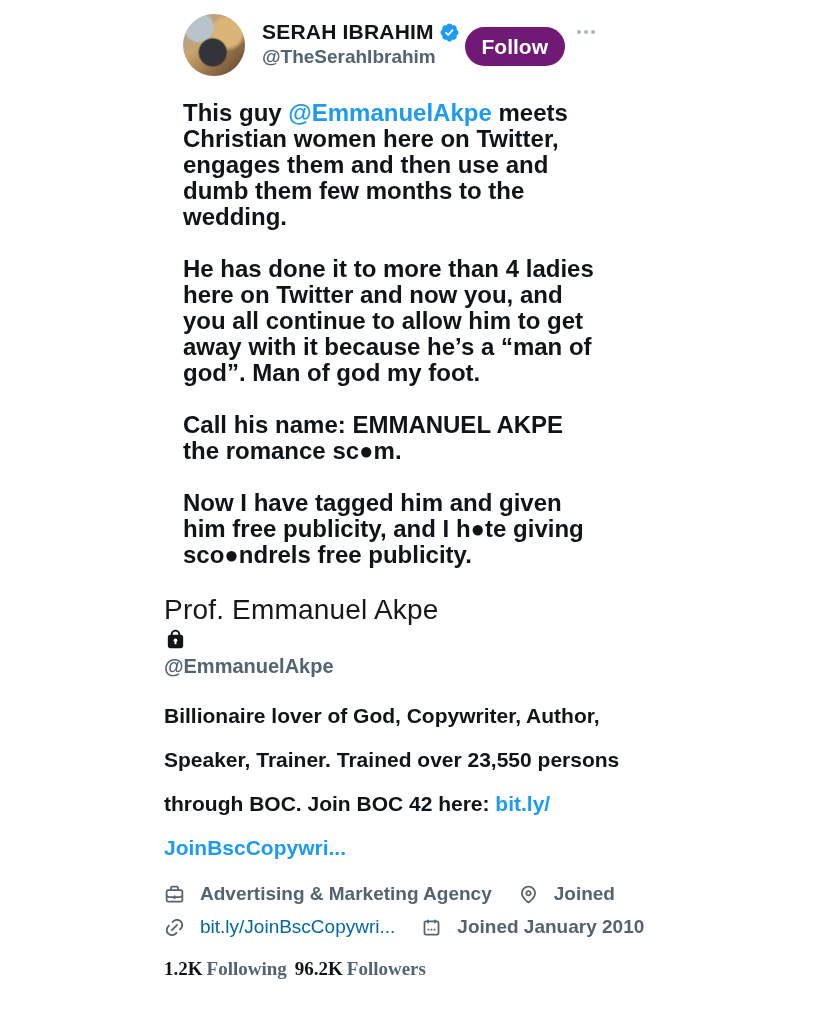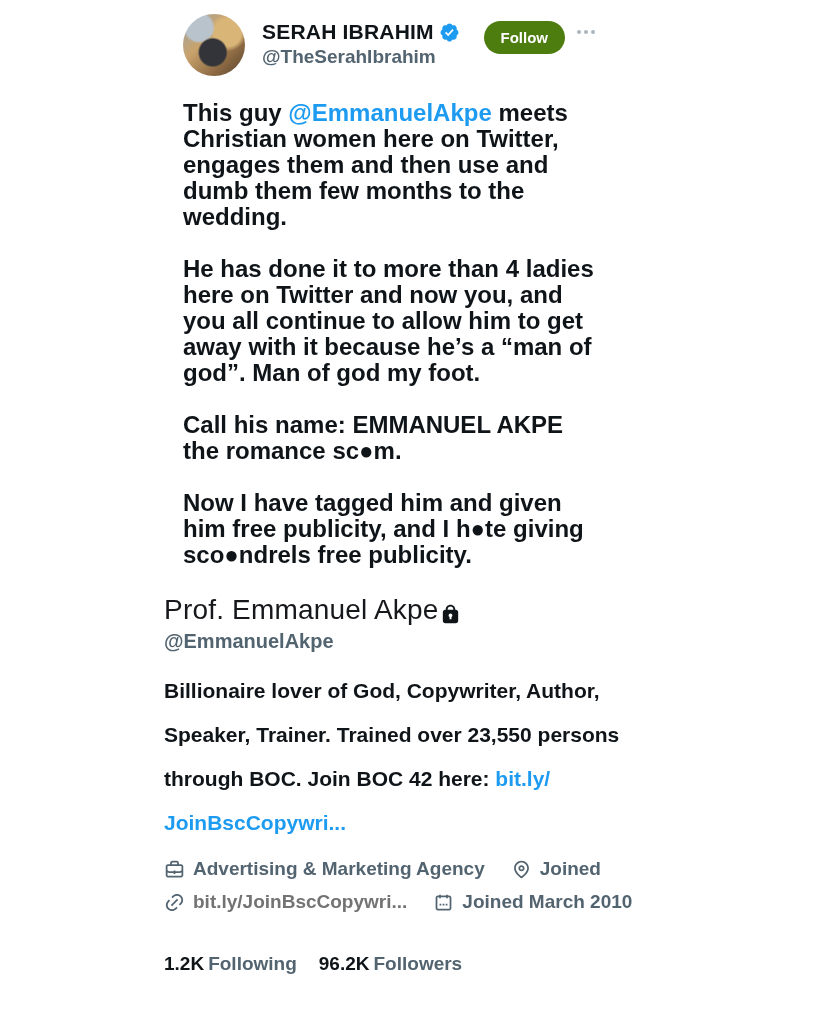--- a/index.html
+++ b/index.html
@@ -20,50 +20,50 @@
       radial-gradient(circle at 26% 22%, #b9c3cb 0 20%, rgba(185,195,203,0) 24%),
       radial-gradient(circle at 72% 30%, #d9b578 0 22%, rgba(217,181,120,0) 30%),
       linear-gradient(135deg,#9aa5ae 0%,#c9a36c 38%,#8d6a43 72%,#55432f 100%);
   }
   .author{flex:1 1 auto;margin-left:17px;padding-top:6px;min-width:0;}
   .name-row{display:flex;align-items:center;gap:5px;}
   .author-name{font-size:21px;font-weight:800;color:#0f1419;letter-spacing:.2px;}
   .verified-badge{display:inline-flex;width:21px;height:21px;}
   .author-handle{margin-top:2px;font-size:19px;font-weight:700;color:#536471;}
   .follow-btn{
-    margin-top:7px;flex:0 0 auto;border:none;cursor:pointer;
-    background:#4d7c0f;color:#fff;font-family:inherit;
-    font-size:15px;font-weight:700;line-height:1;
+    margin-top:13px;flex:0 0 auto;border:none;cursor:pointer;
+    background:#701a75;color:#fff;font-family:inherit;
+    font-size:21px;font-weight:700;line-height:1;
     padding:9px 17px;border-radius:9999px;
   }
   .more-menu{flex:0 0 auto;display:flex;gap:3px;margin:16px 0 0 12px;cursor:pointer;}
   .more-menu .dot{width:4px;height:4px;border-radius:50%;background:#aab4bd;}
 
   .tweet-body{margin-top:24px;color:#0f1419;font-size:24px;line-height:26px;font-weight:700;}
   .tweet-body p{margin:0 0 26px 0;}
   .tweet-body p:last-child{margin-bottom:0;}
   a.mention{color:#1d9bf0;text-decoration:none;cursor:pointer;}
 
   
   .profile-card{margin:26px 0 0 164px;width:494px;}
-  .profile-name-row{display:flex;align-items:flex-end;}
+  .profile-name-row{display:flex;align-items:flex-start;flex-direction:column;}
   .profile-name{margin:0;font-size:28px;font-weight:400;color:#16181c;letter-spacing:.2px;}
   .lock{display:inline-flex;width:23px;height:23px;margin-top:2px;}
   .profile-handle{margin-top:4px;font-size:20px;font-weight:700;color:#536471;}
   .bio{margin:16px 0 0 0;font-size:21px;line-height:44px;font-weight:700;color:#0f1419;}
   a.bio-link{color:#1d9bf0;text-decoration:none;cursor:pointer;}
 
   .meta-row{display:flex;align-items:center;gap:26px;margin-top:13px;
     font-size:19px;font-weight:700;color:#536471;}
   .meta-row + .meta-row{margin-top:11px;}
-  .meta-item{display:inline-flex;align-items:center;gap:8px;white-space:nowrap;}
+  .meta-item{display:inline-flex;align-items:center;gap:15px;white-space:nowrap;}
   .meta-icon{display:inline-flex;width:21px;height:21px;}
-  a.meta-link{color:#737373;text-decoration:none;cursor:pointer;font-weight:700;}
+  a.meta-link{color:#0369a1;text-decoration:none;cursor:pointer;font-weight:400;}
 
-  .stats-row{display:flex;align-items:center;gap:22px;margin-top:40px;font-size:19px;}
+  .stats-row{display:flex;align-items:center;gap:8px;margin-top:20px;font-size:19px;font-family:Liberation Serif, serif;}
   .stat{text-decoration:none;cursor:pointer;white-space:nowrap;}
   .stat-num{font-weight:800;color:#0f1419;}
   .stat-label{font-weight:700;color:#536471;margin-left:4px;}
 </style>
 </head>
 <body>
 
 <div class="page">
 
   <section class="tweet-card">
@@ -136,21 +136,21 @@
             </svg>
         </span>
         <a class="meta-link">bit.ly/JoinBscCopywri...</a>
       </span>
       <span class="meta-item">
         <span class="meta-icon">
           <svg viewBox="0 0 24 24" width="21" height="21">
               <path fill="#536471" d="M7 4V3h2v1h6V3h2v1h1.5C19.89 4 21 5.12 21 6.5v12c0 1.38-1.11 2.5-2.5 2.5h-13C4.12 21 3 19.88 3 18.5v-12C3 5.12 4.12 4 5.5 4H7zm0 2H5.5c-.27 0-.5.22-.5.5v12c0 .28.23.5.5.5h13c.28 0 .5-.22.5-.5v-12c0-.28-.22-.5-.5-.5H17v1h-2V6H9v1H7V6zm.5 9.5v-2h2v2h-2zm3.5 0v-2h2v2h-2zm3.5 0v-2h2v2h-2z"></path>
             </svg>
         </span>
-        <span>Joined March 2010</span>
+        <span>Joined January 2010</span>
       </span>
     </div>
 
     <div class="stats-row">
       <a class="stat"><span class="stat-num">1.2K</span><span class="stat-label">Following</span></a>
       <a class="stat"><span class="stat-num">96.2K</span><span class="stat-label">Followers</span></a>
     </div>
   </section>
 </div>
 

